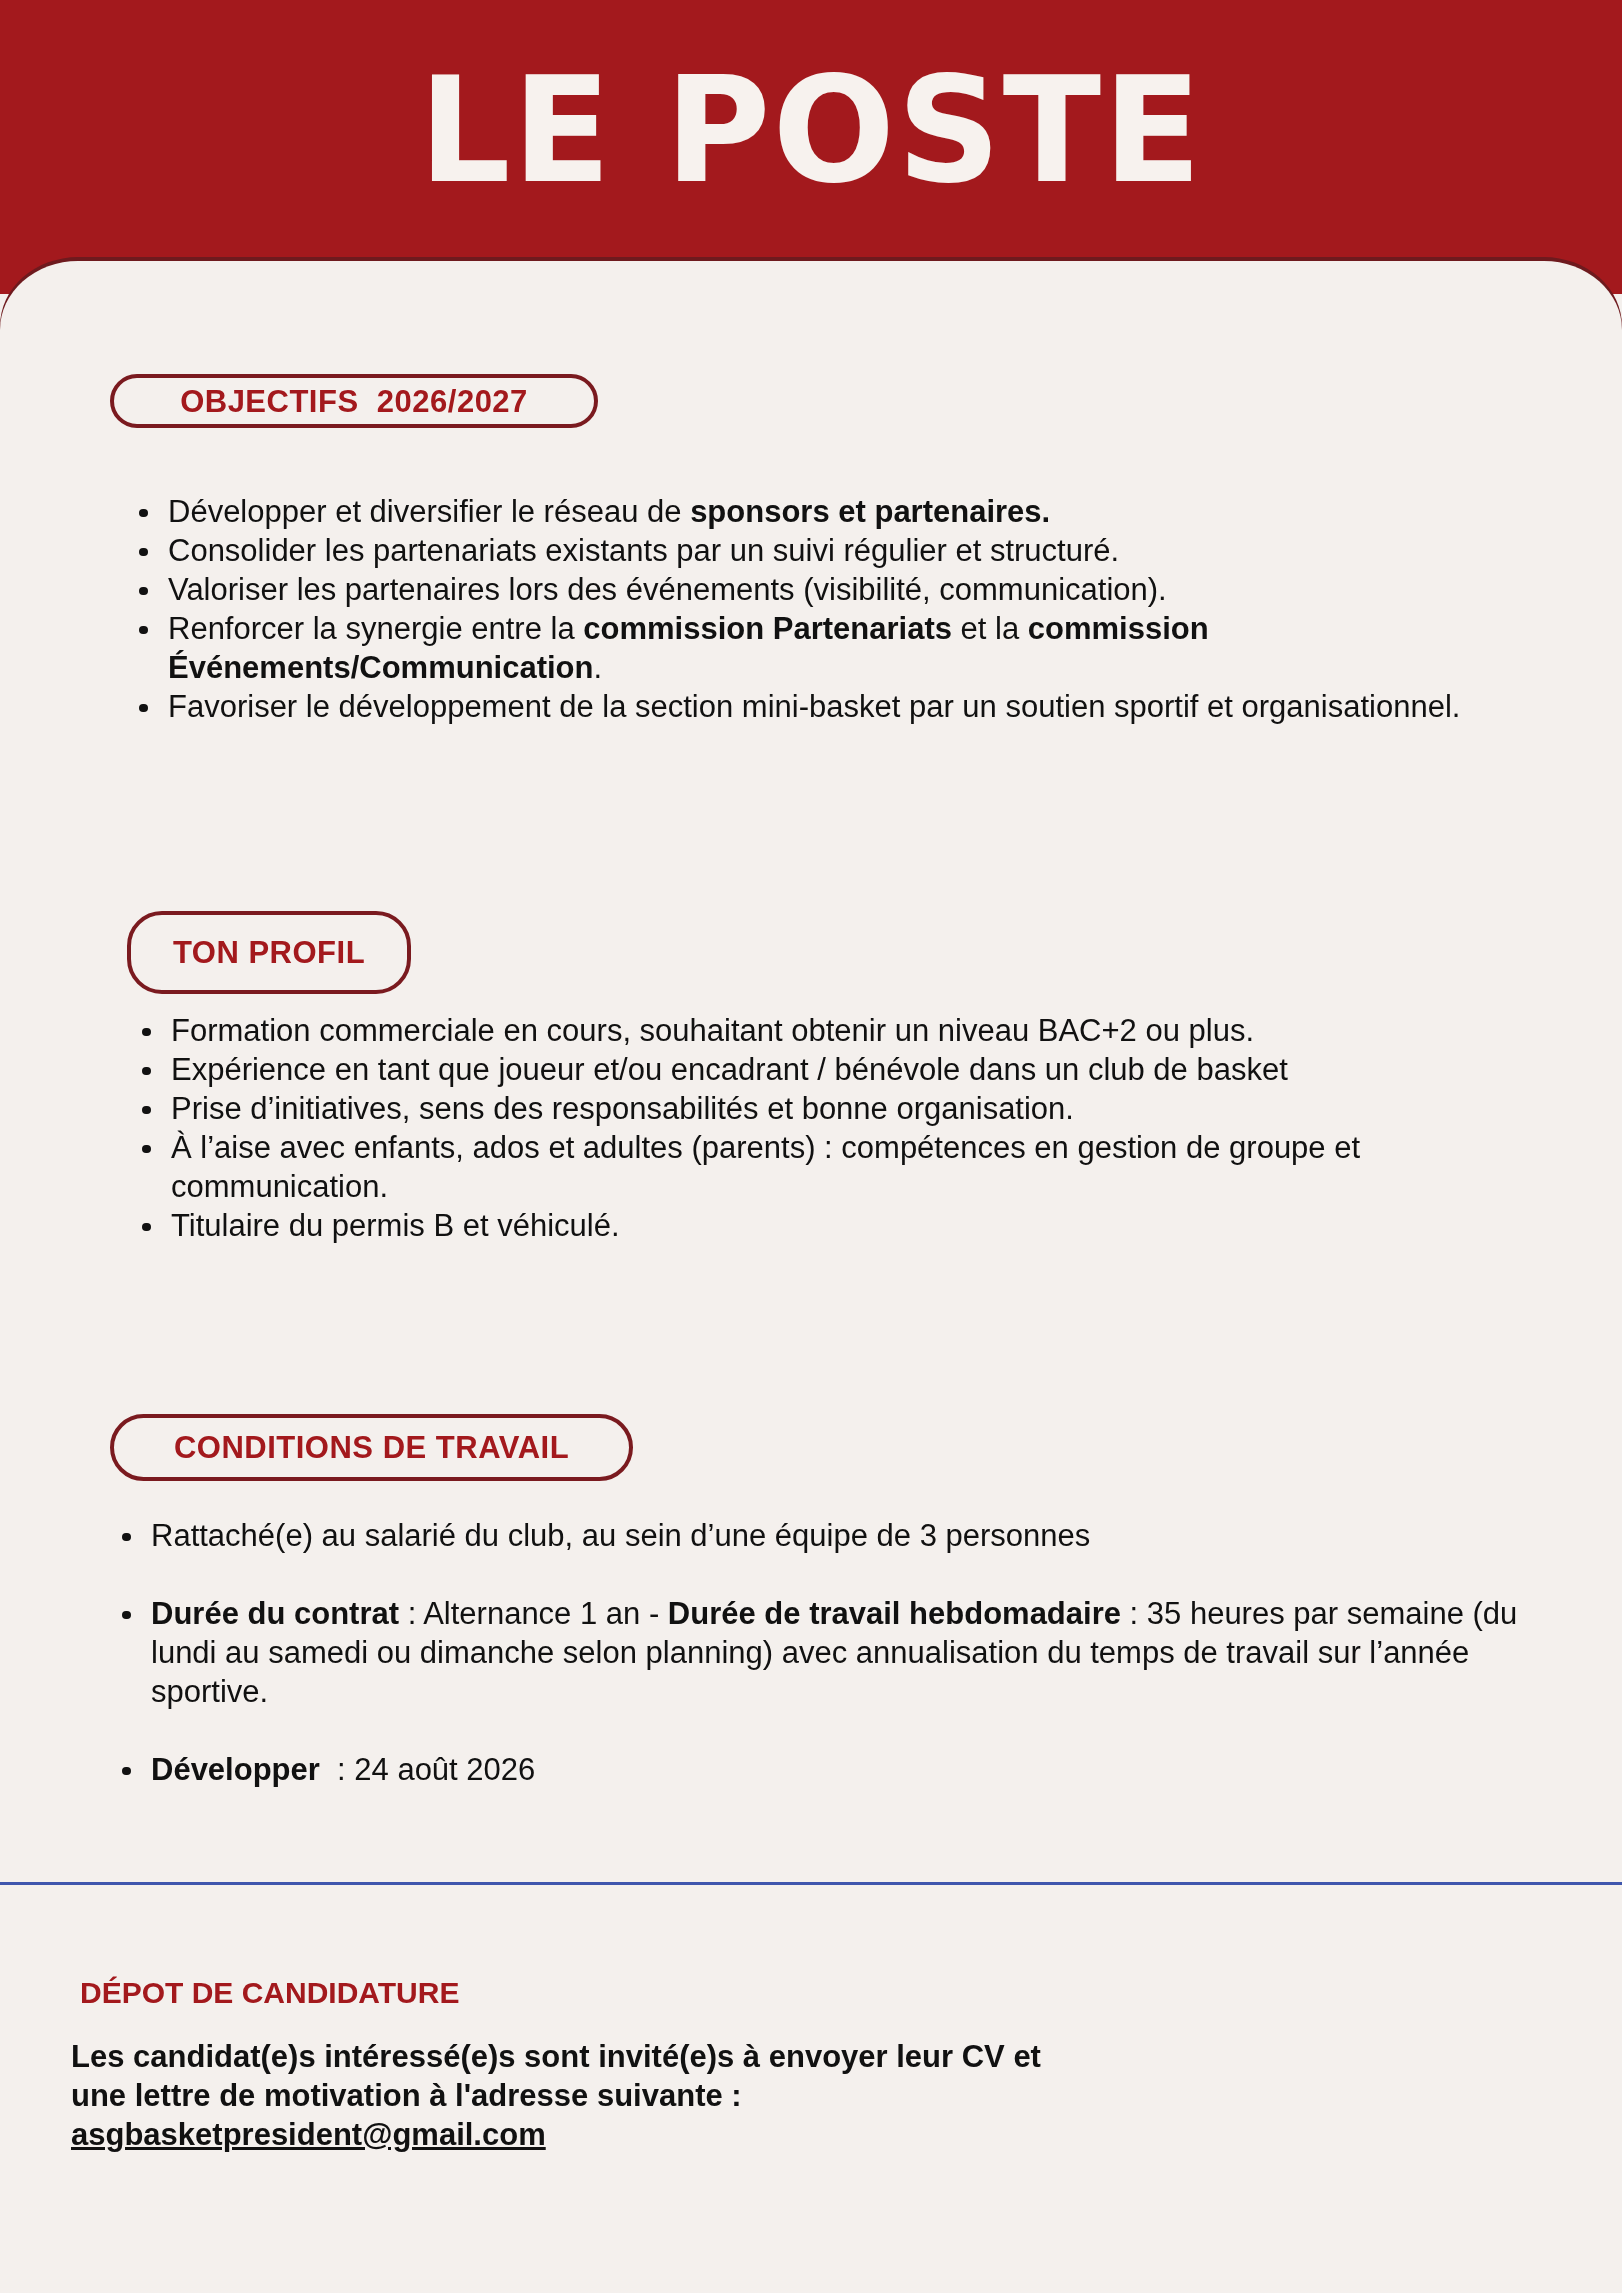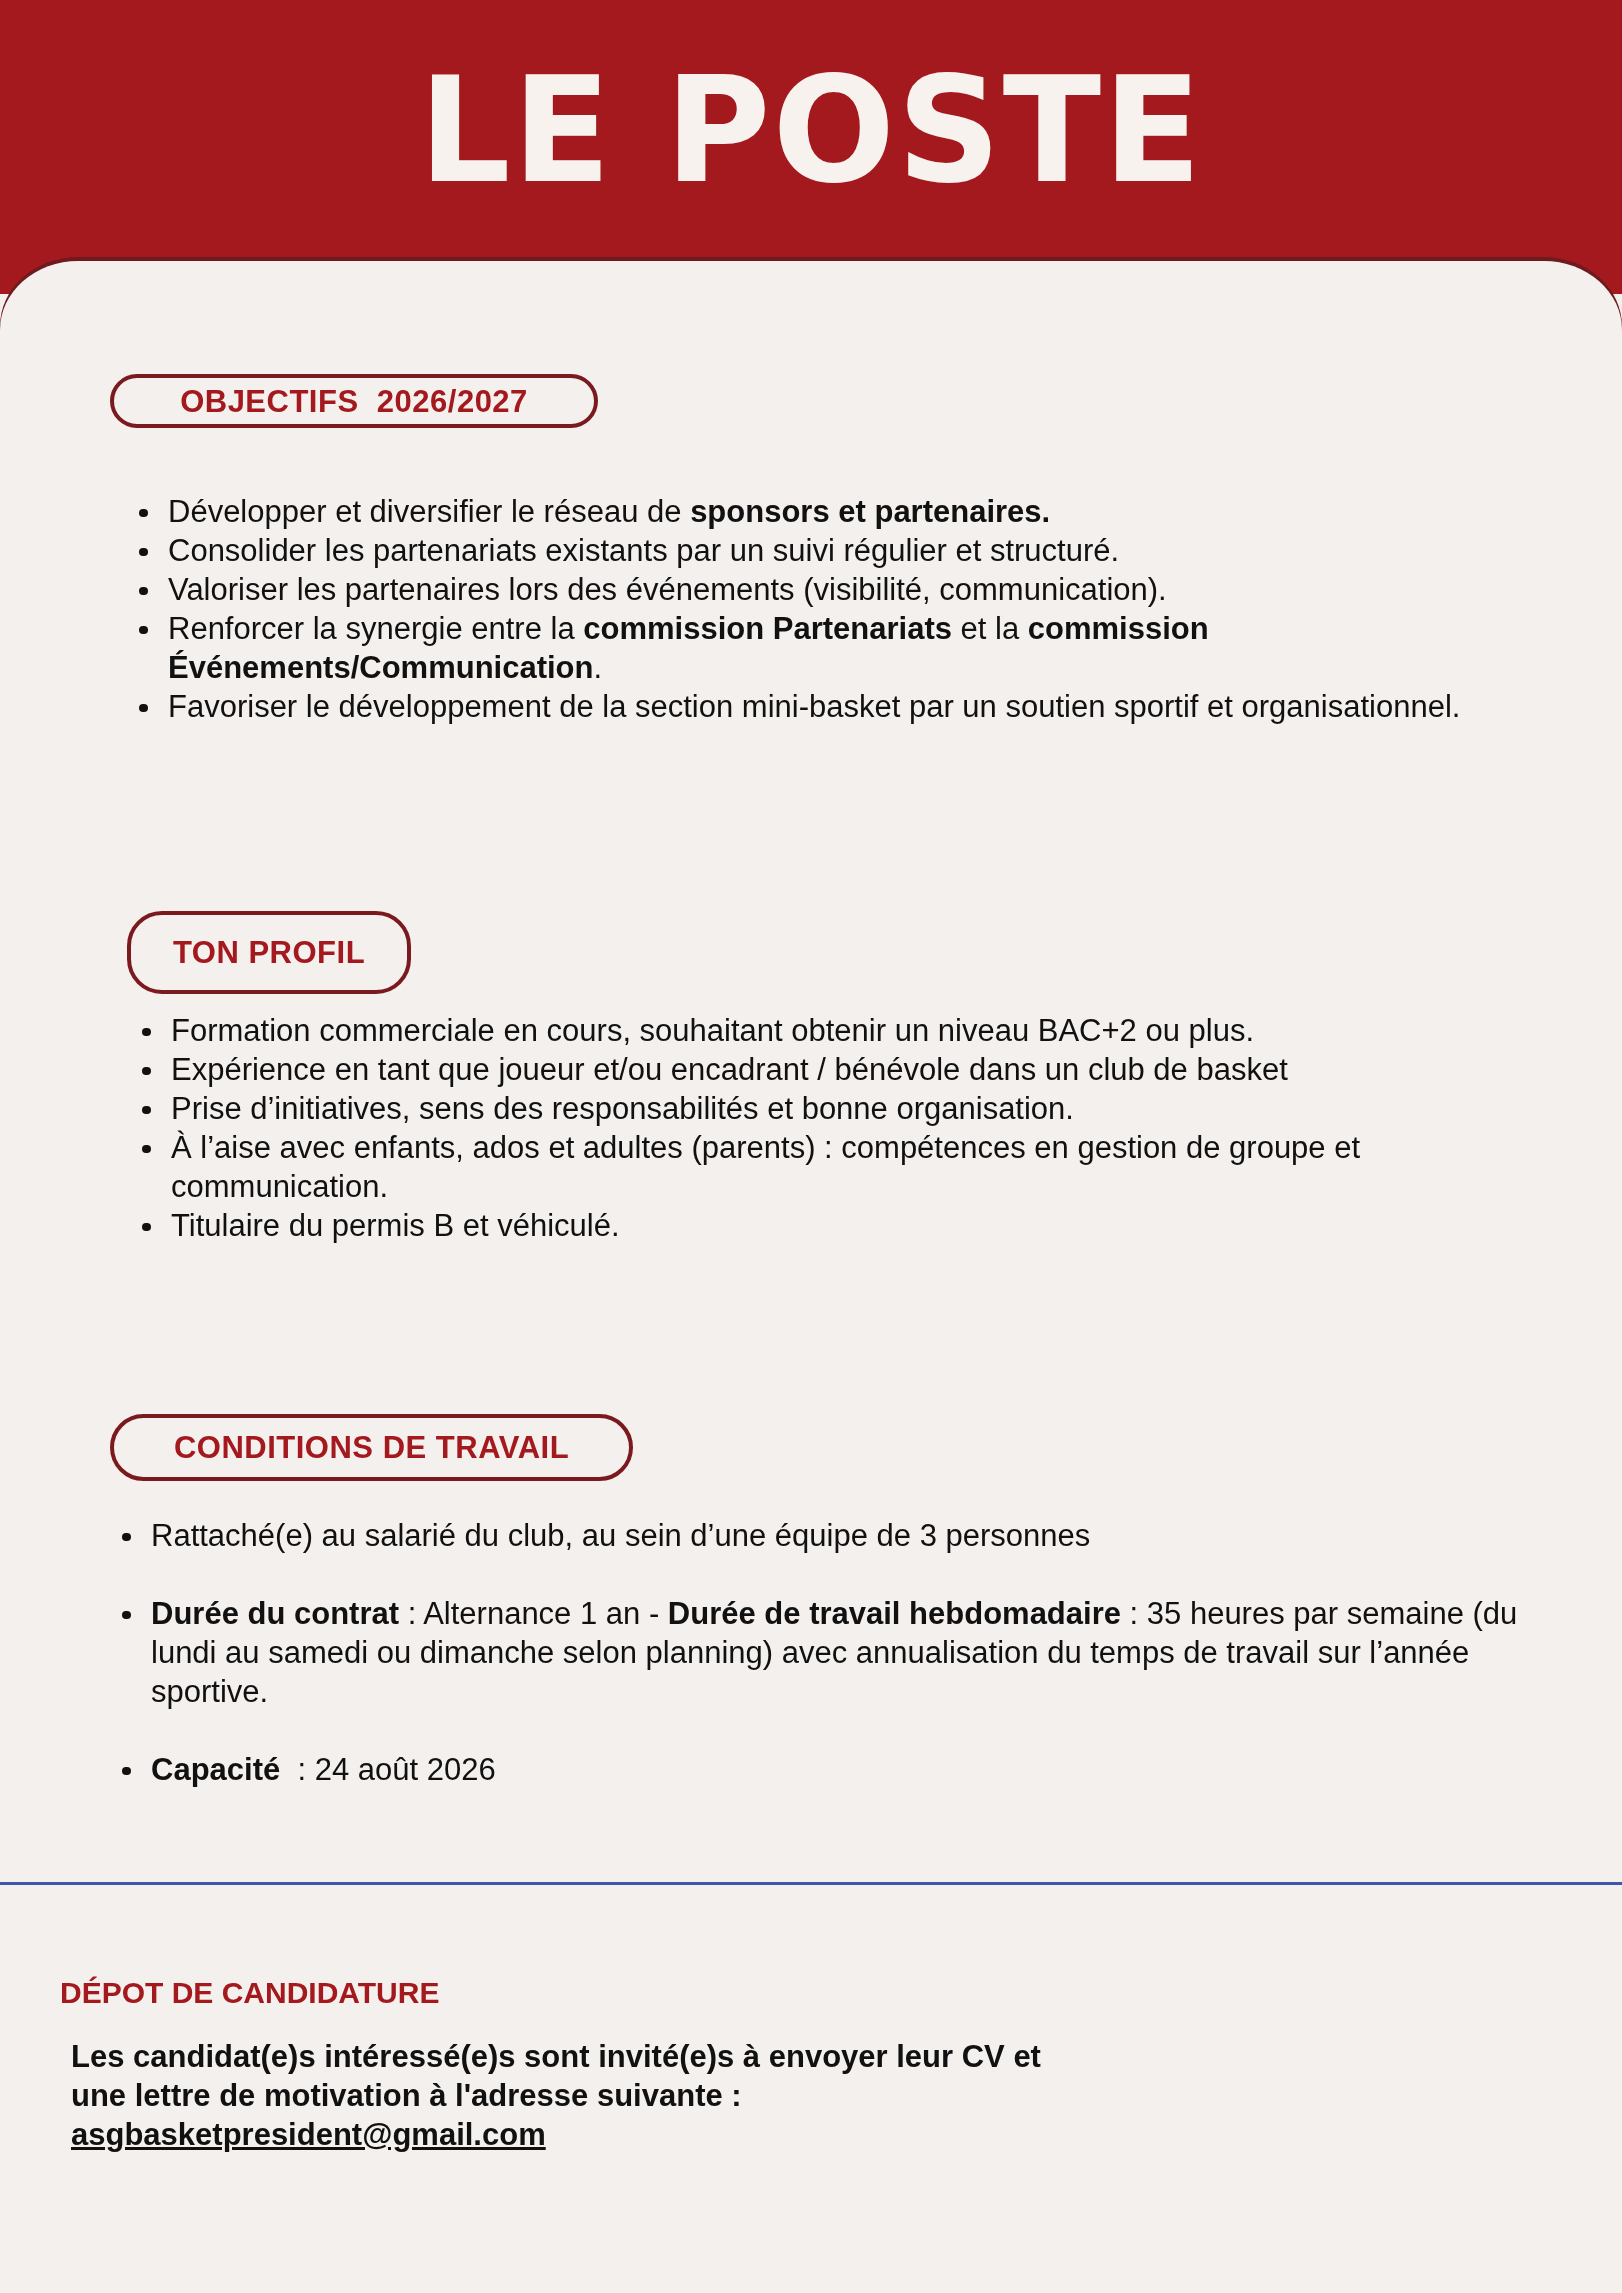--- a/index.html
+++ b/index.html
@@ -39,21 +39,21 @@
   ul.list li::before {
     content:""; position:absolute; left:7.8px; top:16.7px; width:8.8px; height:8.8px;
     border-radius:50%; background:#111;
   }
   ul.list b { font-weight:bold; }
   .gap li { margin-bottom:39px; }
   .divider {
     position:absolute; left:0; top:1882px; width:1622px; height:2.9px; background:#3f56ad;
   }
   .depot-title {
-    position:absolute; left:60px; top:1976px; font-size:30px; font-weight:bold; color:#a3191d;
+    position:absolute; left:80px; top:1976px; font-size:30px; font-weight:bold; color:#a3191d;
   }
   .depot-text {
     position:absolute; left:71px; top:2037px; font-size:31px; line-height:39px; font-weight:bold; color:#111;
   }
   .depot-text a { color:#111; text-decoration:underline; text-decoration-thickness:2.9px; }
 </style>
 </head>
 <body>
 
 <div class="header"></div>
@@ -79,21 +79,21 @@
   <li>Prise d’initiatives, sens des responsabilités et bonne organisation.</li>
   <li>À l’aise avec enfants, ados et adultes (parents) : compétences en gestion de groupe et communication.</li>
   <li>Titulaire du permis B et véhiculé.</li>
 </ul>
 
 <div class="pill" style="left:110px; top:1414px; width:523px; height:67px;">CONDITIONS DE TRAVAIL</div>
 
 <ul class="list gap" style="left:110px; top:1512px; width:1431px;">
   <li><span>Rattaché(e) au salarié du club, au sein d’une équipe de 3 personnes</span></li>
   <li><b>Durée du contrat</b><span> : Alternance 1 an - </span><b>Durée de travail hebdomadaire</b><span> : 35 heures par semaine (du lundi au samedi ou dimanche selon planning) avec annualisation du temps de travail sur l’année sportive.</span></li>
-  <li style="white-space:pre-wrap;"><b>Capacité</b><span>  : 24 août 2026</span></li>
+  <li style="white-space:pre-wrap;"><b>Développer</b><span>  : 24 août 2026</span></li>
 </ul>
 
 <div class="divider"></div>
 
 <div class="depot-title">DÉPOT DE CANDIDATURE</div>
 <div class="depot-text">
   <div>Les candidat(e)s intéressé(e)s sont invité(e)s à envoyer leur CV et</div>
   <div>une lettre de motivation à l'adresse suivante :</div>
   <a href="mailto:asgbasketpresident@gmail.com">asgbasketpresident@gmail.com</a>
 </div>

